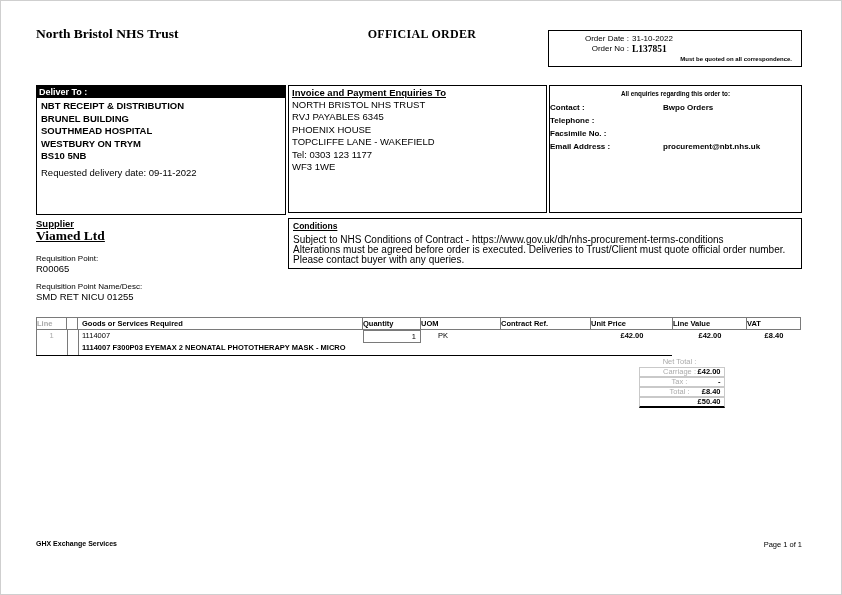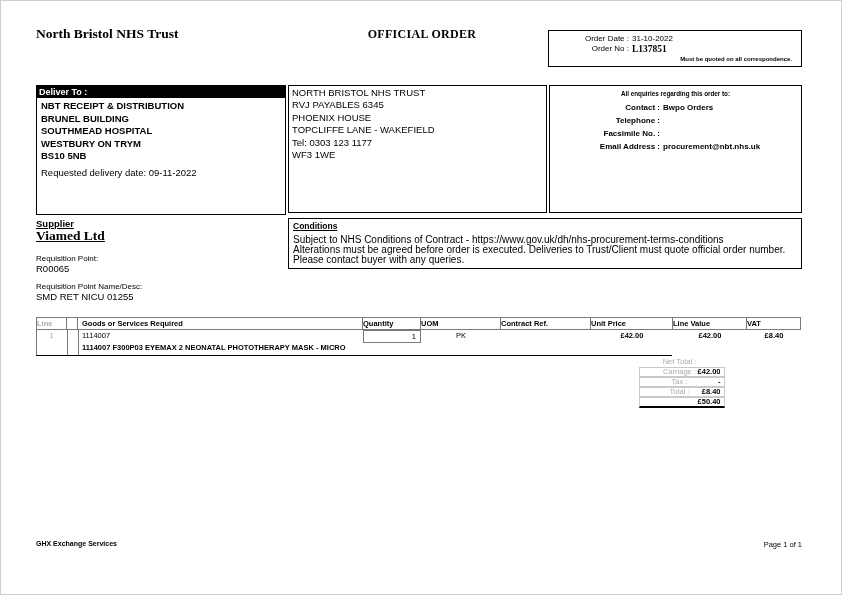--- a/index.html
+++ b/index.html
@@ -30,21 +30,21 @@
 
   
   .invoice-box { left:287px; top:84px; width:259px; height:128px; border:1px solid #000; padding:1px 3px; }
   .invoice-title { font-size:9.5px; font-weight:bold; text-decoration:underline; line-height:12px; }
   .invoice-line { font-size:9.5px; line-height:12.4px; }
 
   
   .enq-box { left:548px; top:84px; width:253px; height:128px; border:1px solid #000; padding-top:4px; }
   .enq-heading { text-align:center; font-size:6.3px; font-weight:bold; margin-bottom:4px; }
   .enq-row { display:flex; font-size:8px; font-weight:bold; line-height:13px; }
-  .enq-label { width:110px; text-align:right; margin-right:3px; }
+  .enq-label { width:110px; margin-right:3px; }
 
   
   .supplier-label { left:35px; top:217px; font-size:9.5px; font-weight:bold; text-decoration:underline; }
   .supplier-name  { left:35px; top:227px; font-family:"Liberation Serif", serif; font-size:13.5px; font-weight:bold; text-decoration:underline; }
   .rp-label  { left:35px; top:253px; font-size:8px; }
   .rp-value  { left:35px; top:262px; font-size:9.5px; }
   .rpn-label { left:35px; top:281px; font-size:8px; }
   .rpn-value { left:35px; top:290px; font-size:9.5px; }
 
   
@@ -60,21 +60,21 @@
   .th.muted { color:#a8a8a8; }
   .th.goods { text-align:left; padding-left:4px; }
   .w-line{width:31px}.w-nar{width:11px}.w-goods{width:285px}.w-qty{width:58px}
   .w-uom{width:80px}.w-con{width:90px}.w-up{width:82px}.w-lv{width:74px}.w-vat{width:54px}
   .tbody { position:relative; height:26px; }
   .col-rule { position:absolute; top:0; height:25px; border-left:1px solid #7a7a7a; }
   .body-underline { position:absolute; left:0; top:25px; width:636px; border-top:1px solid #000; }
   .bd-line { position:absolute; left:0; top:1px; width:31px; text-align:center; font-size:7.5px; color:#a8a8a8; }
   .bd-goods { position:absolute; left:46px; top:1px; font-size:7.5px; }
   .qty-box { position:absolute; left:327px; top:0; width:58px; height:13px; border:1px solid #7a7a7a; font-size:7.5px; text-align:right; padding-right:4px; line-height:11px; }
-  .bd-uom { position:absolute; left:385px; top:1px; width:80px; text-align:center; font-size:7.5px; font-weight:normal; }
+  .bd-uom { position:absolute; left:367px; top:1px; width:80px; text-align:center; font-size:7.5px; font-weight:normal; }
   .bd-con { position:absolute; left:465px; top:1px; width:90px; text-align:center; font-size:7.5px; }
   .bd-up  { position:absolute; left:555px; top:1px; width:82px; text-align:center; font-size:7.5px; font-weight:bold; }
   .bd-lv  { position:absolute; left:637px; top:1px; width:74px; text-align:center; font-size:7.5px; font-weight:bold; }
   .bd-vat { position:absolute; left:711px; top:1px; width:54px; text-align:center; font-size:7.5px; font-weight:bold; }
   .bd-desc { position:absolute; left:46px; top:13px; font-size:7.5px; font-weight:bold; white-space:nowrap; }
 
   
   .totals { left:560px; top:356px; width:241px; }
   .tot-row { display:flex; align-items:center; height:10px;flex-direction:column; }
   .tot-label { flex:1; text-align:right; color:#ababab; font-size:7.5px; line-height:10px; margin-right:4px; }
@@ -111,20 +111,21 @@
       <div class="addr-line-bold">NBT RECEIPT &amp; DISTRIBUTION</div>
       <div class="addr-line-bold">BRUNEL BUILDING</div>
       <div class="addr-line-bold">SOUTHMEAD HOSPITAL</div>
       <div class="addr-line-bold">WESTBURY ON TRYM</div>
       <div class="addr-line-bold">BS10 5NB</div>
       <div class="req-delivery">Requested delivery date: 09-11-2022</div>
     </div>
   </div>
 
   <div class="abs invoice-box">
+    <div class="invoice-title">Invoice and Payment Enquiries To</div>
     <div class="invoice-line">NORTH BRISTOL NHS TRUST</div>
     <div class="invoice-line">RVJ PAYABLES 6345</div>
     <div class="invoice-line">PHOENIX HOUSE</div>
     <div class="invoice-line">TOPCLIFFE LANE - WAKEFIELD</div>
     <div class="invoice-line">Tel: 0303 123 1177</div>
     <div class="invoice-line">WF3 1WE</div>
   </div>
 
   <div class="abs enq-box">
     <div class="enq-heading">All enquiries regarding this order to:</div>

